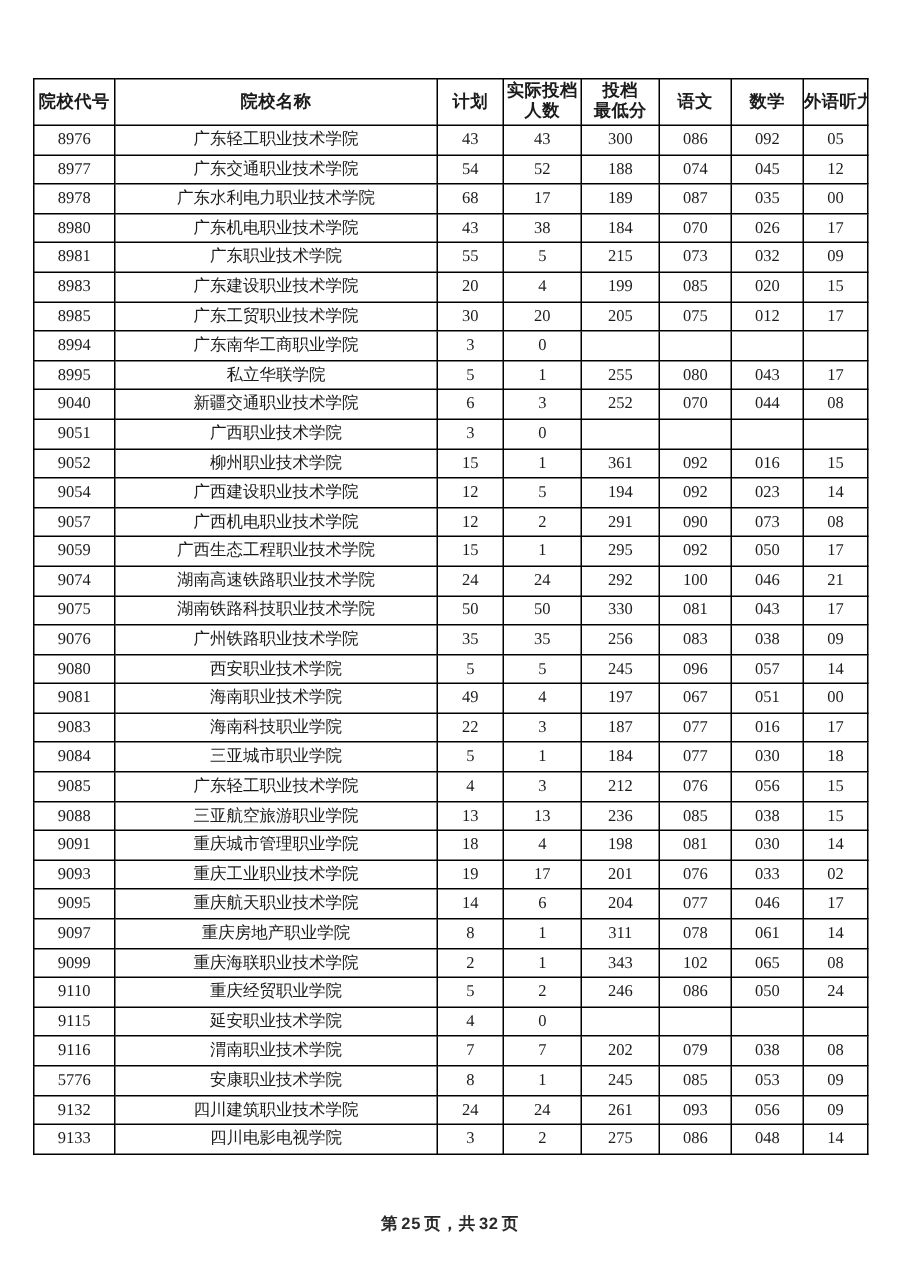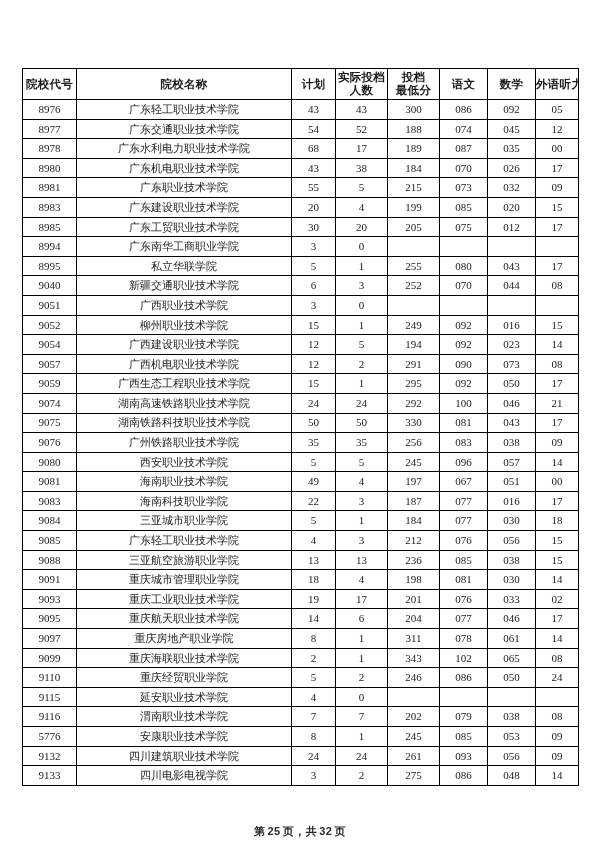--- a/index.html
+++ b/index.html
@@ -12,21 +12,21 @@
     background: #ffffff;
     font-family: "Liberation Serif", "DejaVu Serif", serif;
     color: #1a1a1a;
     position: relative;
     overflow: hidden;
   }
 
   .page {
     position: absolute;
     left: 0;
-    top: 16px;
+    top: 0;
     width: 600px;
     height: 688px;
     box-sizing: border-box;
   }
 
   .table-wrap {
     position: absolute;
     left: 22px;
     top: 52px;
     width: 556px;
@@ -258,21 +258,21 @@
             <td></td>
             <td></td>
             <td></td>
             <td></td>
           </tr>
           <tr>
             <td class="cell-code">9052</td>
             <td class="cell-name">柳州职业技术学院</td>
             <td>15</td>
             <td>1</td>
-            <td>249</td>
+            <td>361</td>
             <td>092</td>
             <td>016</td>
             <td>15</td>
           </tr>
           <tr>
             <td class="cell-code">9054</td>
             <td class="cell-name">广西建设职业技术学院</td>
             <td>12</td>
             <td>5</td>
             <td>194</td>

